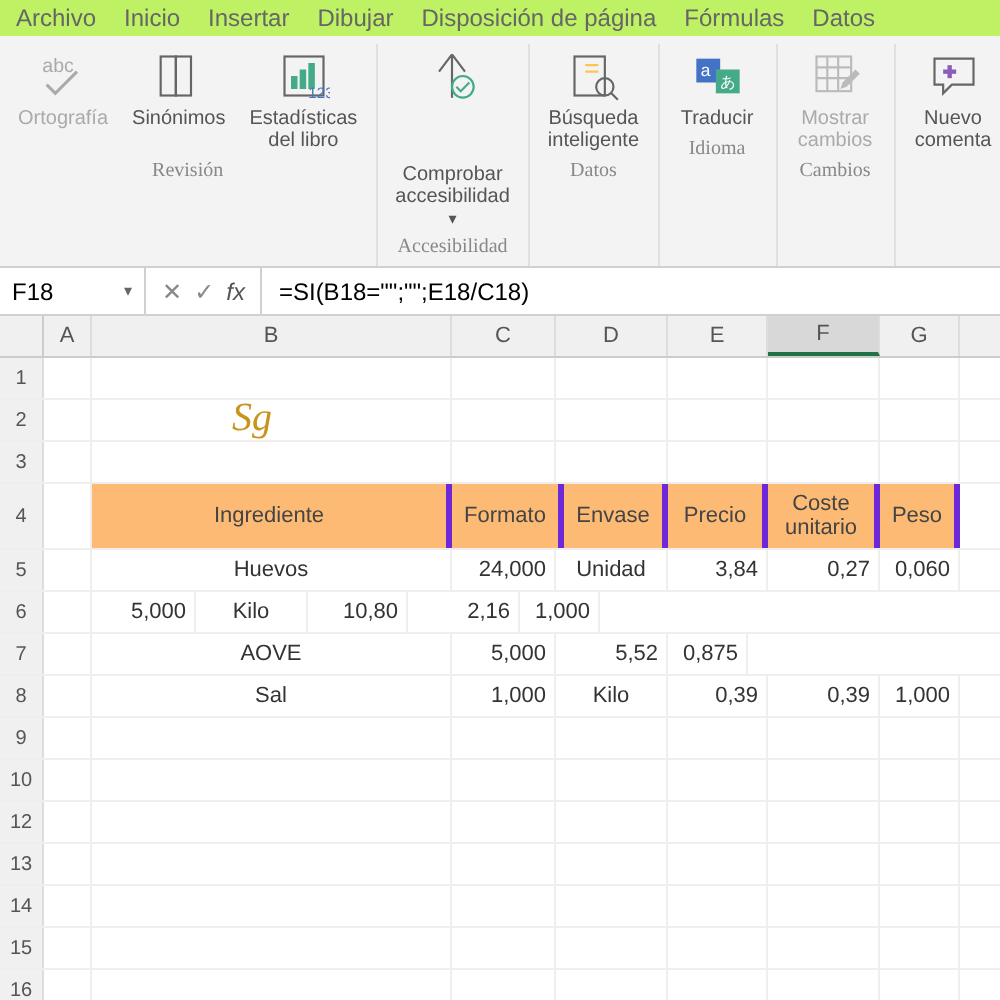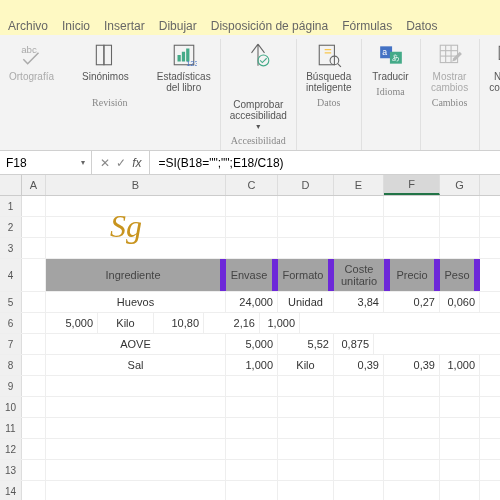--- a/index.html
+++ b/index.html
@@ -1,33 +1,33 @@
 <!DOCTYPE html>
 <html><head>
 <meta charset="utf-8">
 <style>
   * { box-sizing: border-box; margin: 0; padding: 0; font-family: 'Segoe UI', Tahoma, sans-serif; }
   body { background: #fff; width: 500px; height: 500px; overflow: hidden; font-size: 12px; color: #333; }
   
-  .menubar { display: flex; align-items: center; gap: 14px; padding: 19px 8px 2px; font-size: 12px; color: #666; background: #fef9c3; }
+  .menubar { display: flex; align-items: center; gap: 14px; padding: 2px 8px 2px; font-size: 12px; color: #666; background: #bef264; }
   .menubar span { cursor: pointer; }
   
   .ribbon { display: flex; background: #f3f3f3; border-bottom: 1px solid #d0d0d0; padding: 4px 0 0; }
   .ribbon-group { display: flex; flex-direction: column; align-items: center; border-right: 1px solid #e0e0e0; padding: 0 6px 2px; }
-  .ribbon-row { display: flex; gap: 22px; align-items: flex-start; }
+  .ribbon-row { display: flex; gap: 6px; align-items: flex-start; }
   .ribbon-btn { display: flex; flex-direction: column; align-items: center; justify-content: flex-start; cursor: pointer; padding: 2px 3px; min-width: 46px; }
   .ribbon-btn .icon-slot { width: 28px; height: 28px; display: flex; align-items: center; justify-content: center; margin-bottom: 2px; }
   .ribbon-btn svg { width: 26px; height: 26px; }
   .ribbon-lbl { font-size: 10px; text-align: center; line-height: 11px; color: #555; }
   .ribbon-lbl.dis { color: #aaa; }
   .grp-name { font-size: 10px; color: #888; margin-top: 2px; padding-bottom: 2px; font-family: Liberation Serif, serif; }
   .chev { font-size: 8px; color: #555; margin-top:1px;}
   
   .namebox-row { display: flex; align-items: center; border-bottom: 1px solid #d0d0d0; height: 24px; background: #fff; }
-  .namebox { width: 92px; border-right: 1px solid #d0d0d0; padding: 0 6px; height: 100%; display: flex; align-items: center; position: relative; }
+  .namebox { width: 73px; border-right: 1px solid #d0d0d0; padding: 0 6px; height: 100%; display: flex; align-items: center; position: relative; }
   .namebox input { border: none; width: 46px; font-size: 12px; outline: none; }
   .nb-chev { font-size: 8px; color: #666; position: absolute; right: 6px; }
   .fx-icons { display: flex; align-items: center; gap: 6px; padding: 0 8px; border-right: 1px solid #d0d0d0; height: 100%; }
   .fx-icons span { color: #888; font-size: 12px; cursor: pointer; }
   .fx-icons .fx { font-style: italic; font-weight: 500; color: #555; }
   .formula-bar { flex: 1; padding: 0 8px; display: flex; align-items: center; }
   .formula-bar input { border: none; width: 100%; font-size: 12px; outline: none; }
   
   .grid-wrap { position: relative; height: 370px; overflow: hidden; }
   .col-headers { display: flex; background: #f0f0f0; border-bottom: 1px solid #ccc; }
@@ -35,24 +35,24 @@
   .col-h { height: 20px; border-right: 1px solid #ddd; display: flex; align-items: center; justify-content: center; font-size: 11px; color: #555; background: #f0f0f0; }
   .col-h.sel { background: #d8d8d8; border-bottom: 2px solid #217346; }
   
   .row { display: flex; border-bottom: 1px solid #eee; }
   .row-h { width: 22px; border-right: 1px solid #ddd; display: flex; align-items: center; justify-content: center; font-size: 10px; color: #555; background: #f0f0f0; height: 20px; }
   .cell { border-right: 1px solid #eee; height: 20px; display: flex; align-items: center; padding: 0 4px; font-size: 11px; position: relative; overflow: visible; white-space: nowrap; }
   
   .cA { width: 24px; } .cB { width: 180px; } .cC { width: 52px; } .cD { width: 56px; } .cE { width: 50px; } .cF { width: 56px; } .cG { width: 40px; }
   
   .hdr-row .row-h, .hdr-row .cell { height: 32px; }
-  .hdr-row .cell { background: #a3a3a3; font-weight: 500; justify-content: center; color: #444; border-right: 6px solid #6d28d9; line-height: 12px; text-align: center; }
+  .hdr-row .cell { background: #fdba74; font-weight: 500; justify-content: center; color: #444; border-right: 3px solid #6d28d9; line-height: 12px; text-align: center; }
   
   .logo-area { position: absolute; left: 26px; top: 0; width: 200px; height: 60px; display: flex; flex-direction: column; align-items: center; justify-content: center; z-index: 2; }
-  .logo-s { font-family: Georgia, serif; font-size: 32px; font-style: italic; color: #c8941e; }
+  .logo-s { font-family: Georgia, serif; font-size: 20px; font-style: italic; color: #c8941e; }
   .logo-sub { font-family: Georgia, serif; font-size: 10px; color: #c8941e; font-weight: bold; }
   
   .ta-c { justify-content: center; }
   .ta-r { justify-content: flex-end; }
   
   .rows-area { position: relative; }
 </style>
 </head>
 <body>
 
@@ -248,25 +248,25 @@
         <div class="cell cC"></div>
         <div class="cell cD"></div>
         <div class="cell cE"></div>
         <div class="cell cF"></div>
         <div class="cell cG"></div>
       </div>
     <div class="row hdr-row">
       <div class="row-h" style="height:32px">4</div>
       <div class="cell cA" style="background:#fff;border-right:1px solid #eee"></div>
       <div class="cell cB">Ingrediente</div>
+      <div class="cell cD">Formato</div>
       <div class="cell cC">Envase</div>
-      <div class="cell cD">Formato</div>
+      <div class="cell cE">Precio</div>
       <div class="cell cF" style="white-space:pre;">Coste
 unitario</div>
-      <div class="cell cE">Precio</div>
       <div class="cell cG">Peso</div>
     </div>
     <div class="row">
         <div class="row-h">5</div>
         <div class="cell cA"></div>
         <div class="cell cB ta-c">Huevos</div>
         <div class="cell cC ta-r">24,000</div>
         <div class="cell cD ta-c">Unidad</div>
         <div class="cell cE ta-r">3,84</div>
         <div class="cell cF ta-r">0,27</div>
@@ -313,30 +313,20 @@
         <div class="row-h">10</div>
         <div class="cell cA"></div>
         <div class="cell cB"></div>
         <div class="cell cC"></div>
         <div class="cell cD"></div>
         <div class="cell cE"></div>
         <div class="cell cF"></div>
         <div class="cell cG"></div>
       </div>
     <div class="row">
-        <div class="row-h">11</div>
-        <div class="cell cA"></div>
-        <div class="cell cB"></div>
-        <div class="cell cC"></div>
-        <div class="cell cD"></div>
-        <div class="cell cE"></div>
-        <div class="cell cF"></div>
-        <div class="cell cG"></div>
-      </div>
-    <div class="row">
         <div class="row-h">12</div>
         <div class="cell cA"></div>
         <div class="cell cB"></div>
         <div class="cell cC"></div>
         <div class="cell cD"></div>
         <div class="cell cE"></div>
         <div class="cell cF"></div>
         <div class="cell cG"></div>
       </div>
     <div class="row">

